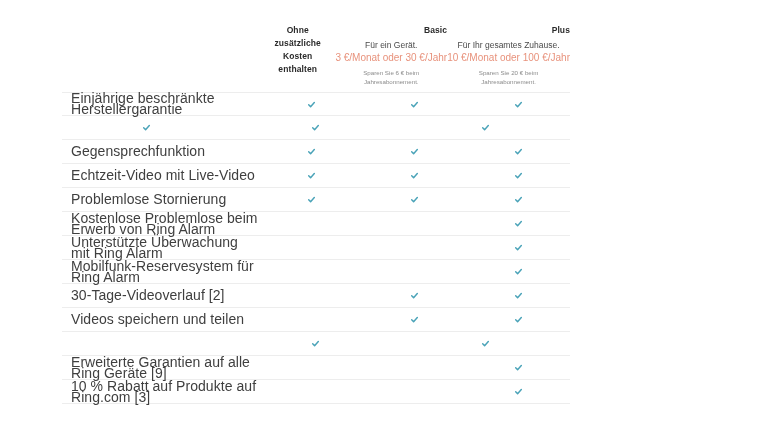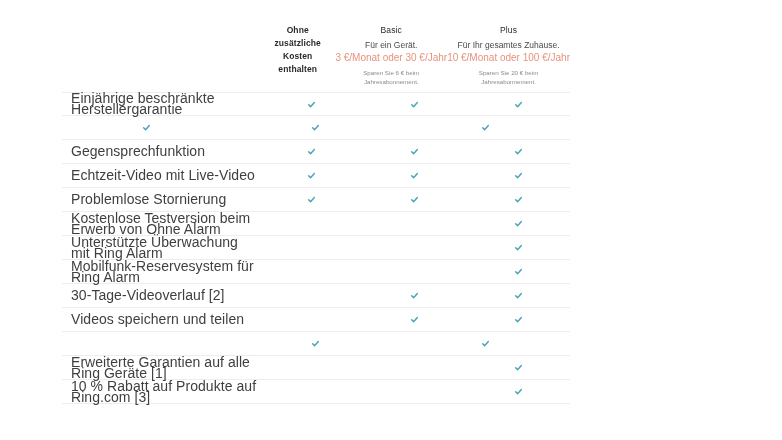--- a/index.html
+++ b/index.html
@@ -36,24 +36,25 @@
   }
   .plan-col-head {
     flex: 1 1 0;
     text-align: center;
     padding-top: 24px;
     box-sizing: border-box;
   }
 
   .plan-name {
     font-size: 8.5px;
-    font-weight: normal;
+    font-weight: bold;
     color: #2b2b2b;
     line-height: 12px;
     letter-spacing: 0.1px;
+    text-align: right;
   }
   .plan-name-free {
     font-size: 8.5px;
     font-weight: bold;
     color: #2b2b2b;
     line-height: 13px;
     letter-spacing: 0.1px;
     padding: 0 4px;
   }
   .plan-tagline {
@@ -241,21 +242,21 @@
             <path d="M3 8.5 L6.4 12 L13 4.5"></path>
           </svg>
         </div>
         <div class="check-cell">
           <svg class="check-icon" viewBox="0 0 16 16">
             <path d="M3 8.5 L6.4 12 L13 4.5"></path>
           </svg>
         </div>
       </div>
       <div class="feature-row">
-        <div class="feature-name">Kostenlose Testversion beim Erwerb von Ohne Alarm</div>
+        <div class="feature-name">Kostenlose Problemlose beim Erwerb von Ring Alarm</div>
         <div class="check-cell">
           <span class="check-empty"></span>
         </div>
         <div class="check-cell">
           <span class="check-empty"></span>
         </div>
         <div class="check-cell">
           <svg class="check-icon" viewBox="0 0 16 16">
             <path d="M3 8.5 L6.4 12 L13 4.5"></path>
           </svg>
@@ -330,21 +331,21 @@
             <path d="M3 8.5 L6.4 12 L13 4.5"></path>
           </svg>
         </div>
         <div class="check-cell">
           <svg class="check-icon" viewBox="0 0 16 16">
             <path d="M3 8.5 L6.4 12 L13 4.5"></path>
           </svg>
         </div>
       </div>
       <div class="feature-row">
-        <div class="feature-name">Erweiterte Garantien auf alle Ring Geräte [1]</div>
+        <div class="feature-name">Erweiterte Garantien auf alle Ring Geräte [9]</div>
         <div class="check-cell">
           <span class="check-empty"></span>
         </div>
         <div class="check-cell">
           <span class="check-empty"></span>
         </div>
         <div class="check-cell">
           <svg class="check-icon" viewBox="0 0 16 16">
             <path d="M3 8.5 L6.4 12 L13 4.5"></path>
           </svg>

